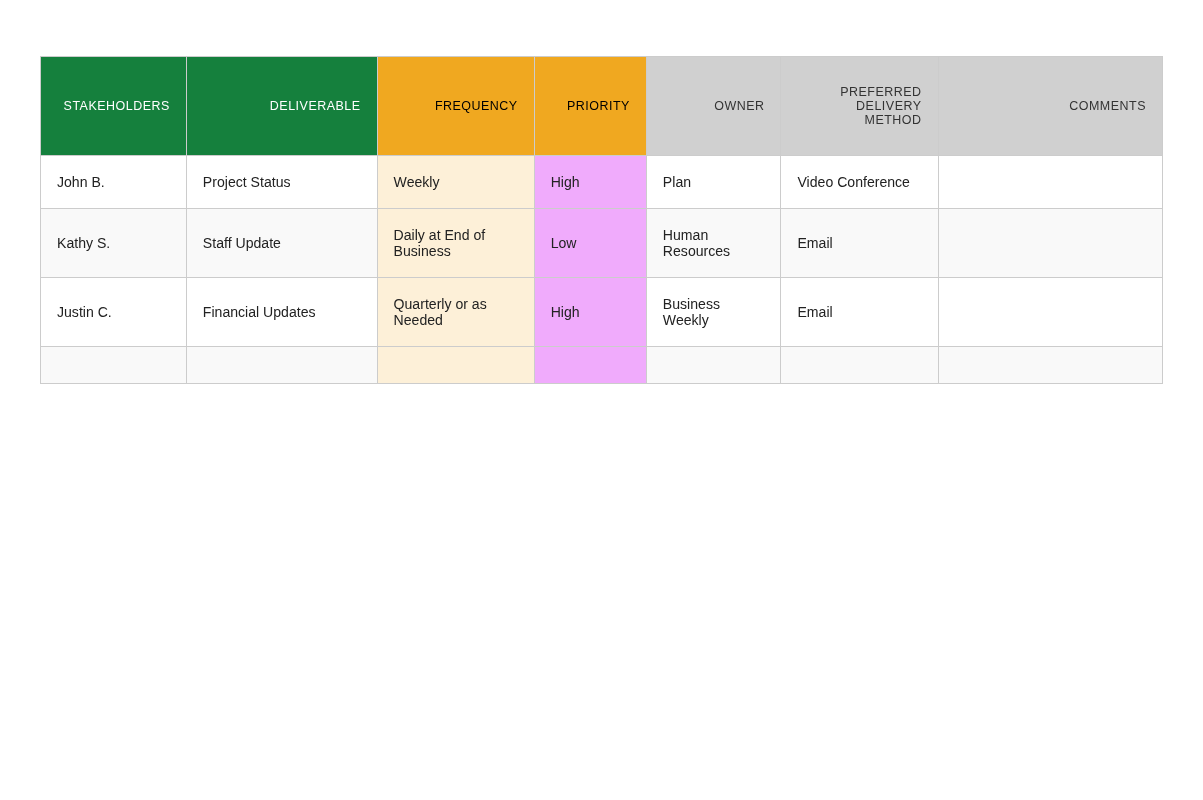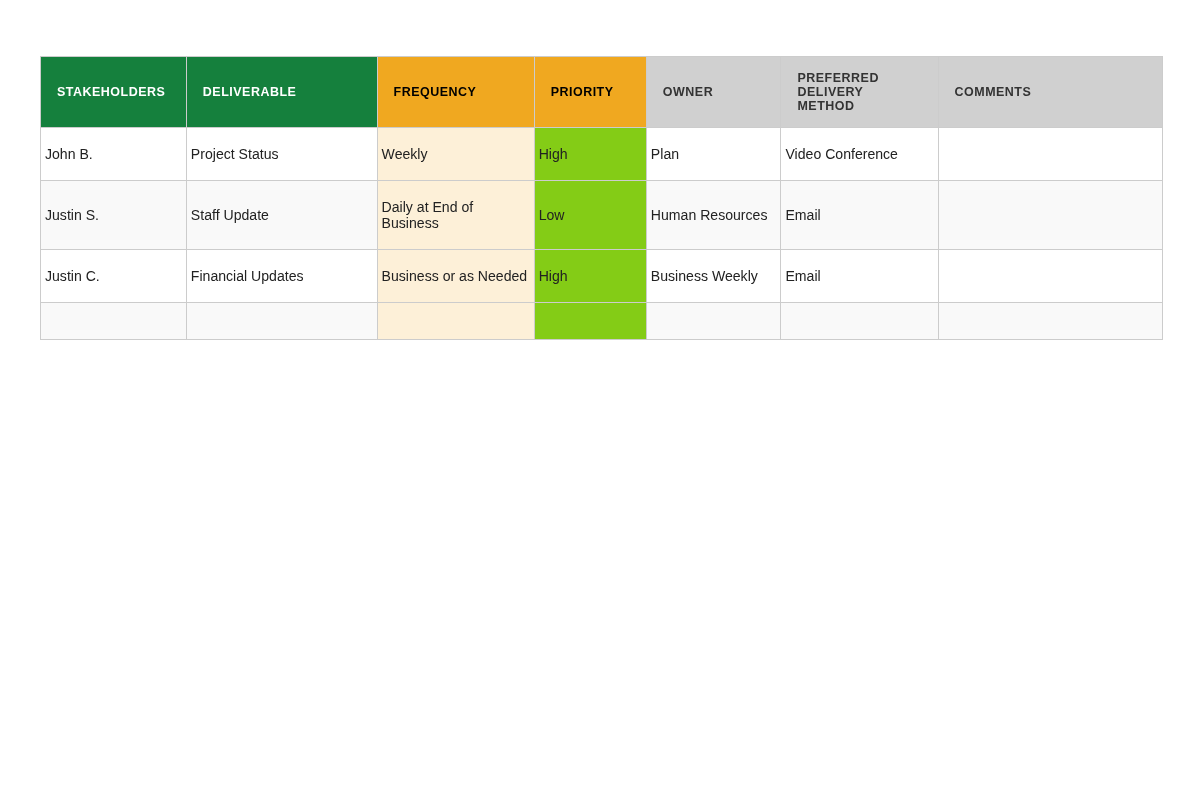--- a/index.html
+++ b/index.html
@@ -19,54 +19,54 @@
     }
     table {
       width: 100%;
       border-collapse: collapse;
       table-layout: fixed;
     }
     thead tr {
       background: transparent;
     }
     thead th {
-      padding: 14px 16px;
+      padding: 28px 16px;
       font-size: 0.78rem;
-      font-weight: 700;
+      font-weight: 400;
       letter-spacing: 0.5px;
-      text-align: left;
+      text-align: right;
       border: 1px solid #ccc;
       text-transform: uppercase;
     }
     thead th.orange-header {
       background-color: #15803d;
       color: #fff;
     }
     thead th.amber-header {
       background-color: #f0a820;
       color: #000000;
     }
     thead th.gray-header {
       background-color: #d0d0d0;
       color: #333;
     }
     tbody tr {
       border: 1px solid #ccc;
     }
     tbody td {
-      padding: 18px 4px;
+      padding: 18px 16px;
       font-size: 0.88rem;
       border: 1px solid #ccc;
       vertical-align: middle;
     }
     tbody td.freq-cell {
       background-color: #fdf0d8;
     }
     tbody td.pri-cell {
-      background-color: #84cc16;
+      background-color: #f0abfc;
     }
     tbody tr:nth-child(even) td:not(.freq-cell):not(.pri-cell) {
       background-color: #f9f9f9;
     }
     tbody tr:nth-child(odd) td:not(.freq-cell):not(.pri-cell) {
       background-color: #ffffff;
     }
     col.col-stakeholders { width: 13%; }
     col.col-deliverable  { width: 17%; }
     col.col-frequency    { width: 14%; }
@@ -105,32 +105,32 @@
       <tr>
         <td>John B.</td>
         <td>Project Status</td>
         <td class="freq-cell">Weekly</td>
         <td class="pri-cell">High</td>
         <td>Plan</td>
         <td>Video Conference</td>
         <td></td>
       </tr>
       <tr>
-        <td>Justin S.</td>
+        <td>Kathy S.</td>
         <td>Staff Update</td>
         <td class="freq-cell">Daily at End of Business</td>
         <td class="pri-cell">Low</td>
         <td>Human Resources</td>
         <td>Email</td>
         <td></td>
       </tr>
       <tr>
         <td>Justin C.</td>
         <td>Financial Updates</td>
-        <td class="freq-cell">Business or as Needed</td>
+        <td class="freq-cell">Quarterly or as Needed</td>
         <td class="pri-cell">High</td>
         <td>Business Weekly</td>
         <td>Email</td>
         <td></td>
       </tr>
       <tr>
         <td></td>
         <td></td>
         <td class="freq-cell"></td>
         <td class="pri-cell"></td>

